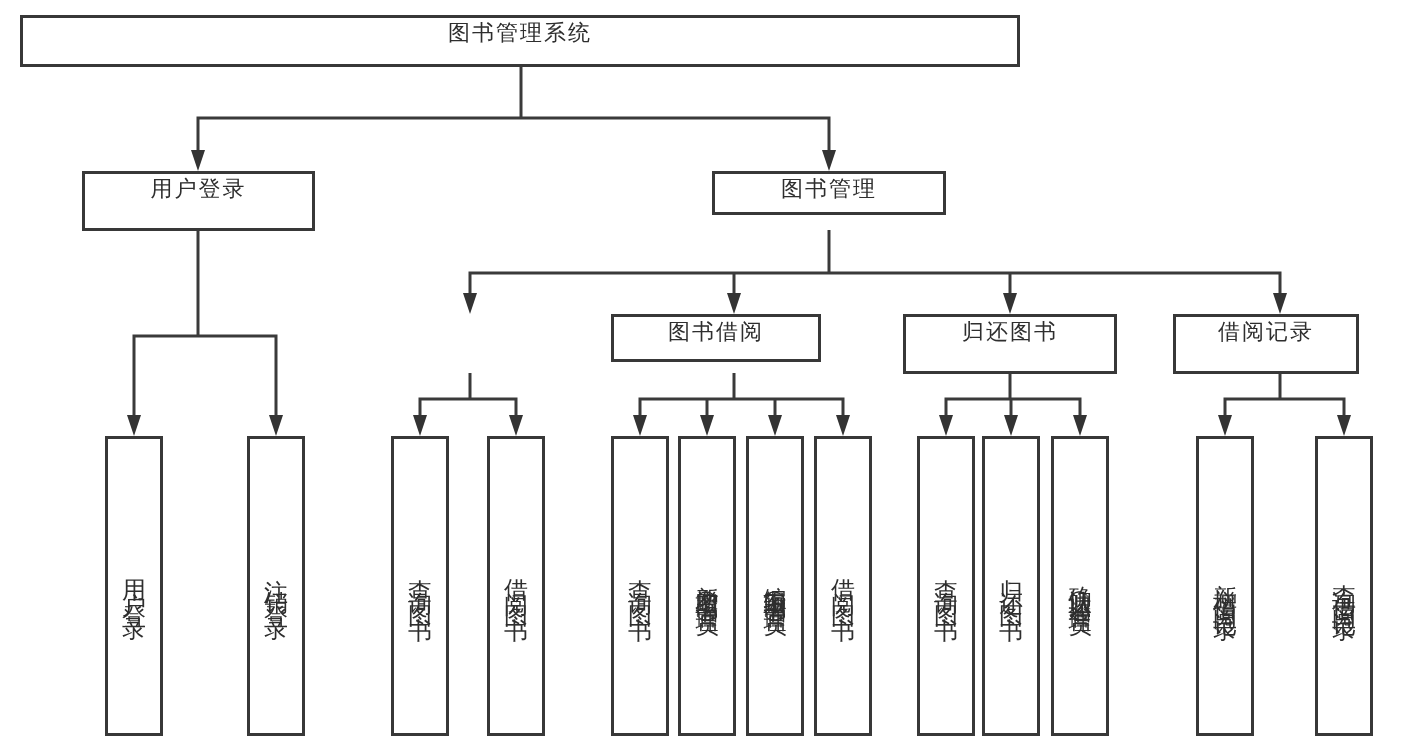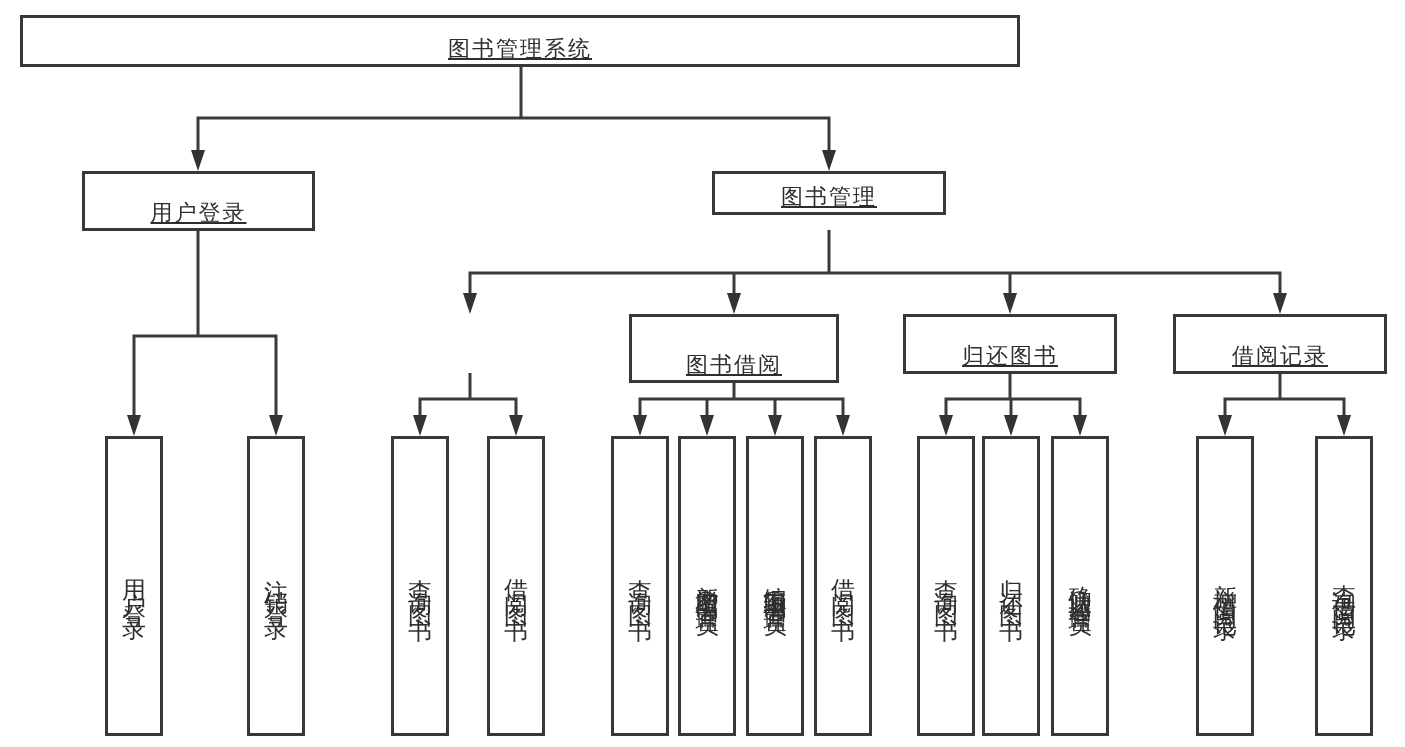--- a/index.html
+++ b/index.html
@@ -5,22 +5,22 @@
   html,body{margin:0;padding:0;background:#ffffff;}
   .stage{
     position:relative;width:1405px;height:747px;background:#ffffff;overflow:hidden;
     font-family:"Liberation Sans","DejaVu Sans",sans-serif;color:#2b2b2b;
   }
   .connectors{position:absolute;left:0;top:0;width:1405px;height:747px;}
   .connectors path{stroke:#3a3a3a;stroke-width:3;fill:none;}
   .connectors polygon{fill:#333333;stroke:none;}
   .hnode{
     position:absolute;box-sizing:border-box;border:3px solid #383838;background:#ffffff;
-    display:flex;align-items:flex-end;justify-content:center;
-    font-size:22px;letter-spacing:2px;color:#2e2e2e;text-decoration:underline;
+    display:flex;align-items:flex-start;justify-content:center;
+    font-size:22px;letter-spacing:2px;color:#2e2e2e;
   }
   .vnode{
     position:absolute;top:436px;width:58px;height:300px;box-sizing:border-box;
     border:3px solid #383838;background:#ffffff;
     display:flex;align-items:center;justify-content:center;
     font-size:24px;color:#2e2e2e;
   }
   .vnode span{writing-mode:vertical-rl;text-orientation:mixed;line-height:1;}
   .ls4 span{letter-spacing:13px;}
   .ls6 span{letter-spacing:7px;}
@@ -87,27 +87,27 @@
     <span>图书管理系统</span>
   </div>
 
   <div class="hnode" style="left:82px;top:171px;width:233px;height:60px">
     <span>用户登录</span>
   </div>
   <div class="hnode" style="left:712px;top:171px;width:234px;height:44px">
     <span>图书管理</span>
   </div>
 
-  <div class="hnode" style="left:629px;top:314px;width:210px;height:69px">
+  <div class="hnode" style="left:611px;top:314px;width:210px;height:48px">
     <span>图书借阅</span>
   </div>
   <div class="hnode" style="left:903px;top:314px;width:214px;height:60px">
     <span>归还图书</span>
   </div>
-  <div class="hnode" style="left:1173px;top:314px;width:214px;height:60px">
+  <div class="hnode" style="left:1173px;top:314px;width:186px;height:60px">
     <span>借阅记录</span>
   </div>
 
   <div class="vnode ls4" style="left:105px">
     <span>用户登录</span>
   </div>
   <div class="vnode ls4" style="left:247px">
     <span>注销登录</span>
   </div>
 

